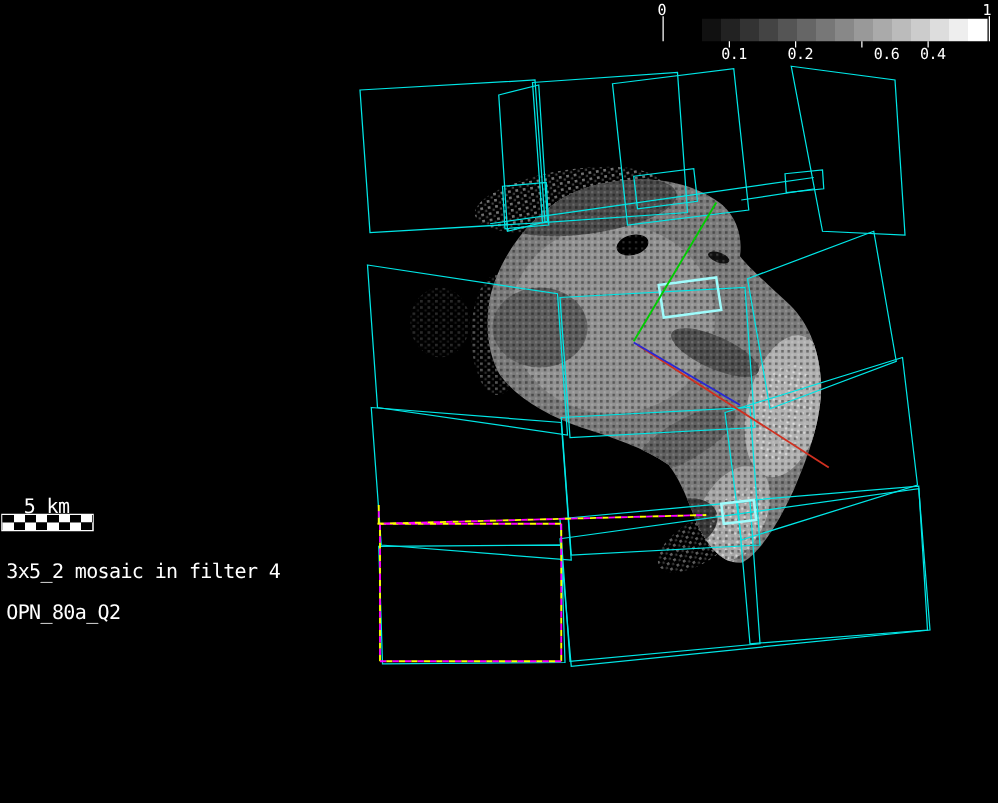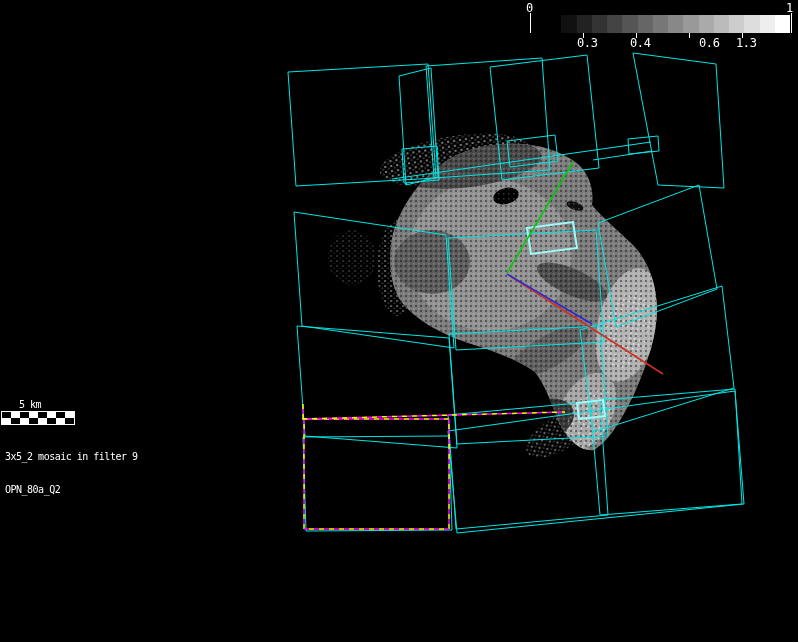--- a/index.html
+++ b/index.html
@@ -1,19 +1,19 @@
 <!DOCTYPE html>
 <html><head>
 <meta charset="utf-8">
 <style>
   html,body{margin:0;padding:0;background:#000;}
   #viewport{position:relative;width:798px;height:642px;background:#000;overflow:hidden;
             font-family:"DejaVu Sans Mono",monospace;}
   #scene{position:absolute;left:0;top:0;z-index:1;}
-  .txt{position:absolute;z-index:3;color:#fff;font-size:10px;line-height:13px;
+  .txt{position:absolute;z-index:3;color:#fff;font-size:16px;line-height:13px;
        letter-spacing:-0.5px;white-space:pre;}
   .cbnum{position:absolute;z-index:3;color:#fff;font-size:12px;line-height:13px;
        letter-spacing:-0.4px;white-space:pre;}
   
   #cb-bar{position:absolute;left:546px;top:15px;width:244px;height:18px;z-index:2;
     background:linear-gradient(90deg,
       #000 0 6.25%,#111 0 12.5%,#222 0 18.75%,#333 0 25%,
       #444 0 31.25%,#555 0 37.5%,#666 0 43.75%,#777 0 50%,
       #888 0 56.25%,#999 0 62.5%,#aaa 0 68.75%,#bbb 0 75%,
       #ccc 0 81.25%,#ddd 0 87.5%,#eee 0 93.75%,#fff 0 100%);}
@@ -122,28 +122,28 @@
   <div>
     <div class="cbnum" style="left:526px;top:2px;">0</div>
     <div class="cbnum" style="left:786px;top:2px;">1</div>
     <div class="cb-end" style="left:530px;"></div>
     <div class="cb-end" style="left:791px;"></div>
     <div id="cb-bar"></div>
     <div class="cb-tick" style="left:583px;"></div>
     <div class="cb-tick" style="left:636px;"></div>
     <div class="cb-tick" style="left:689px;"></div>
     <div class="cb-tick" style="left:742px;"></div>
-    <div class="cbnum" style="left:577px;top:37px;">0.3</div>
-    <div class="cbnum" style="left:630px;top:37px;">0.4</div>
+    <div class="cbnum" style="left:577px;top:37px;">0.1</div>
+    <div class="cbnum" style="left:630px;top:37px;">0.2</div>
     <div class="cbnum" style="left:699px;top:37px;">0.6</div>
-    <div class="cbnum" style="left:736px;top:37px;">1.3</div>
+    <div class="cbnum" style="left:736px;top:37px;">0.4</div>
   </div>
 
   <div class="txt" style="left:19px;top:398px;">5 km</div>
   <div id="scalebar-box">
     <div class="chk a"></div>
     <div class="chk b"></div>
   </div>
 
   <div class="txt" style="left:5px;top:459px;margin-top:24px;">OPN_80a_Q2</div>
-  <div class="txt" style="left:5px;top:450px;">3x5_2 mosaic in filter 9</div>
+  <div class="txt" style="left:5px;top:450px;">3x5_2 mosaic in filter 4</div>
 
 </div>
 
 </body></html>

